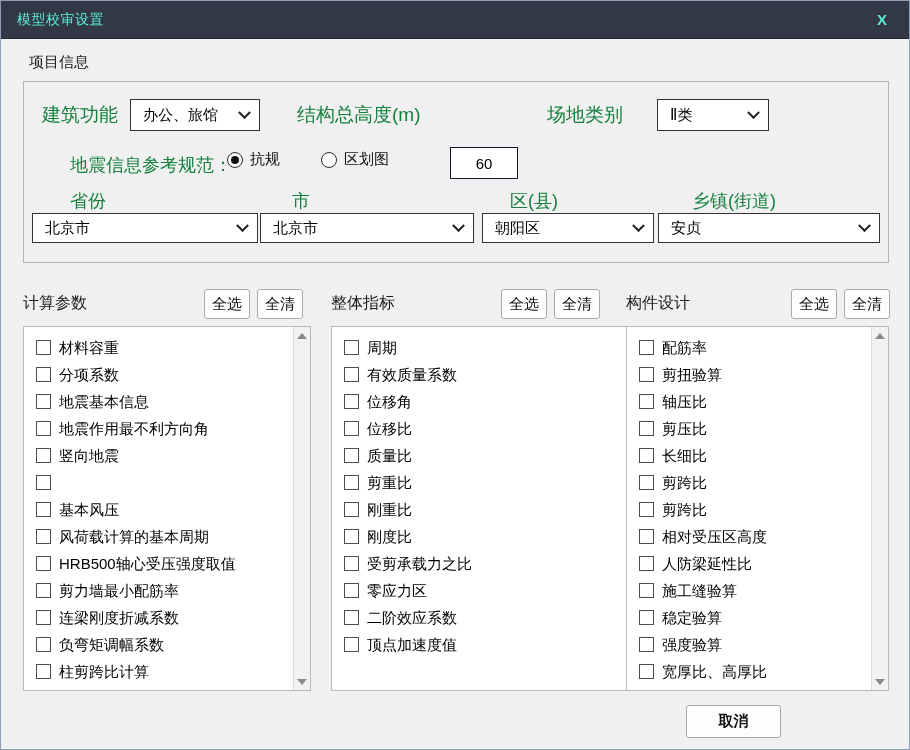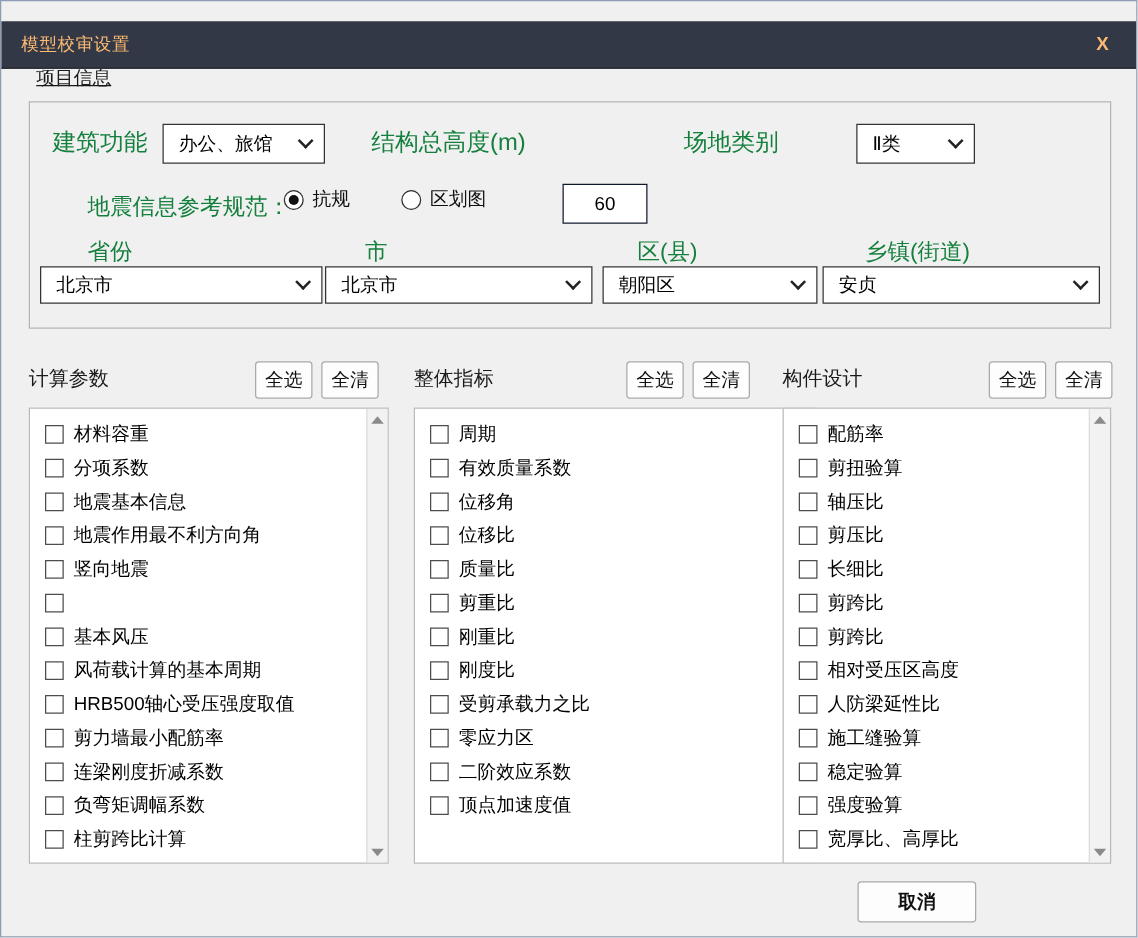--- a/index.html
+++ b/index.html
@@ -4,22 +4,22 @@
 <style>
   * { margin:0; padding:0; box-sizing:border-box; }
   html,body { background:#d9d9d9; font-family:"Liberation Sans","DejaVu Sans",sans-serif; }
   .dialog {
     position:relative; width:910px; height:750px;
     background:#f0f0f0; border:1px solid #8d9db5; overflow:hidden;
   }
   
   .titlebar {
     position:absolute; left:0; top:0; right:0; height:38px;
-    background:#323845; color:#fdba74; display:flex; align-items:center;
-    justify-content:space-between; padding:17px 16px; border-bottom:1px solid #23272f;margin-top:16px;
+    background:#323845; color:#5eead4; display:flex; align-items:center;
+    justify-content:space-between; padding:17px 16px; border-bottom:1px solid #23272f;
   }
   .titlebar .title { font-size:14px; letter-spacing:.5px; }
   .titlebar .close { font-size:15px; font-weight:bold; cursor:pointer; padding:2px 6px; }
   
   .section-label { position:absolute; font-size:15px; color:#1a1a1a; }
   .groupbox { position:absolute; left:22px; top:80px; width:866px; height:182px; border:1px solid #b5b5b5; }
   .flabel { position:absolute; font-size:19px; color:#15803d; line-height:32px; white-space:nowrap; }
   .slabel { position:absolute; font-size:18px; color:#15803d; white-space:nowrap;margin-left:28px; }
   
   .select {
@@ -68,33 +68,33 @@
 </head>
 <body>
 
 <div class="dialog">
 
   <div class="titlebar">
     <span class="title">模型校审设置</span>
     <span class="close">X</span>
   </div>
 
-  <div class="section-label" style="left:28px; top:52px;text-decoration:underline;">项目信息</div>
+  <div class="section-label" style="left:28px; top:52px;">项目信息</div>
 
   <div class="groupbox">
 
     <span class="flabel" style="left:18px; top:17px;">建筑功能</span>
     <div class="select" style="left:106px; top:17px; width:130px;">
       <span>办公、旅馆</span>
       <span class="chev"></span>
     </div>
     <span class="flabel" style="left:273px; top:17px;">结构总高度(m)</span>
     <input class="textinput" style="left: 426px; top: 17px; width: 68px;" value="60">
     <span class="flabel" style="left:523px; top:17px;">场地类别</span>
-    <div class="select" style="left:661px; top:17px; width:95px;">
+    <div class="select" style="left:633px; top:17px; width:112px;">
       <span>Ⅱ类</span>
       <span class="chev"></span>
     </div>
 
     <span class="slabel" style="left:18px; top:71px;">地震信息参考规范：</span>
     <label class="radio" style="left:203px; top:68px;">
       <span class="rb checked"></span>
       <span>抗规</span>
     </label>
     <label class="radio" style="left:297px; top:68px;">

